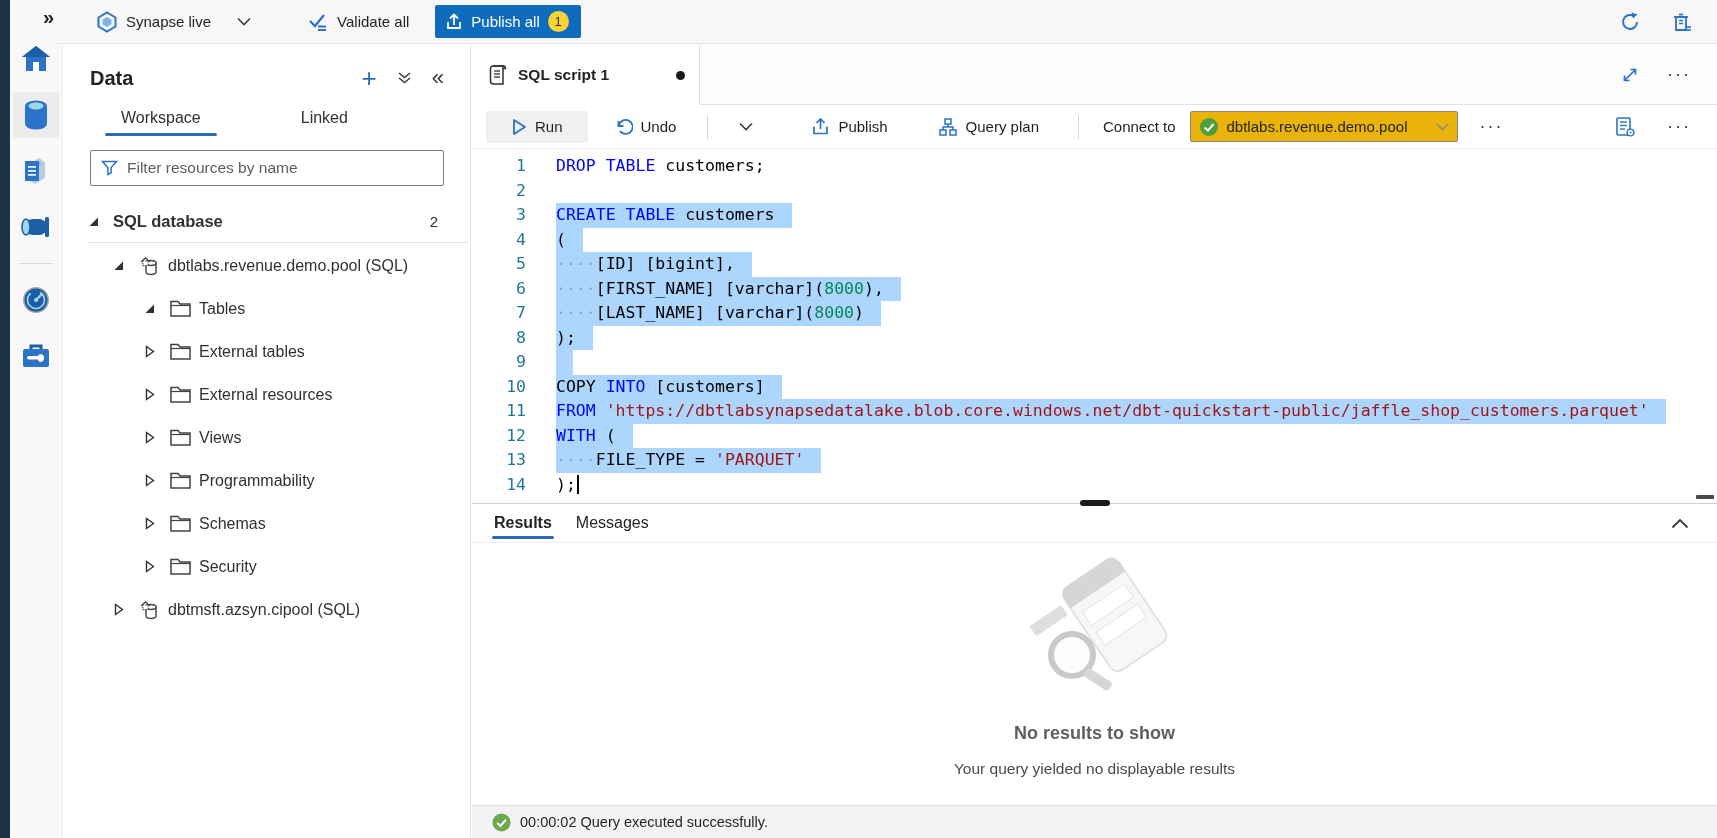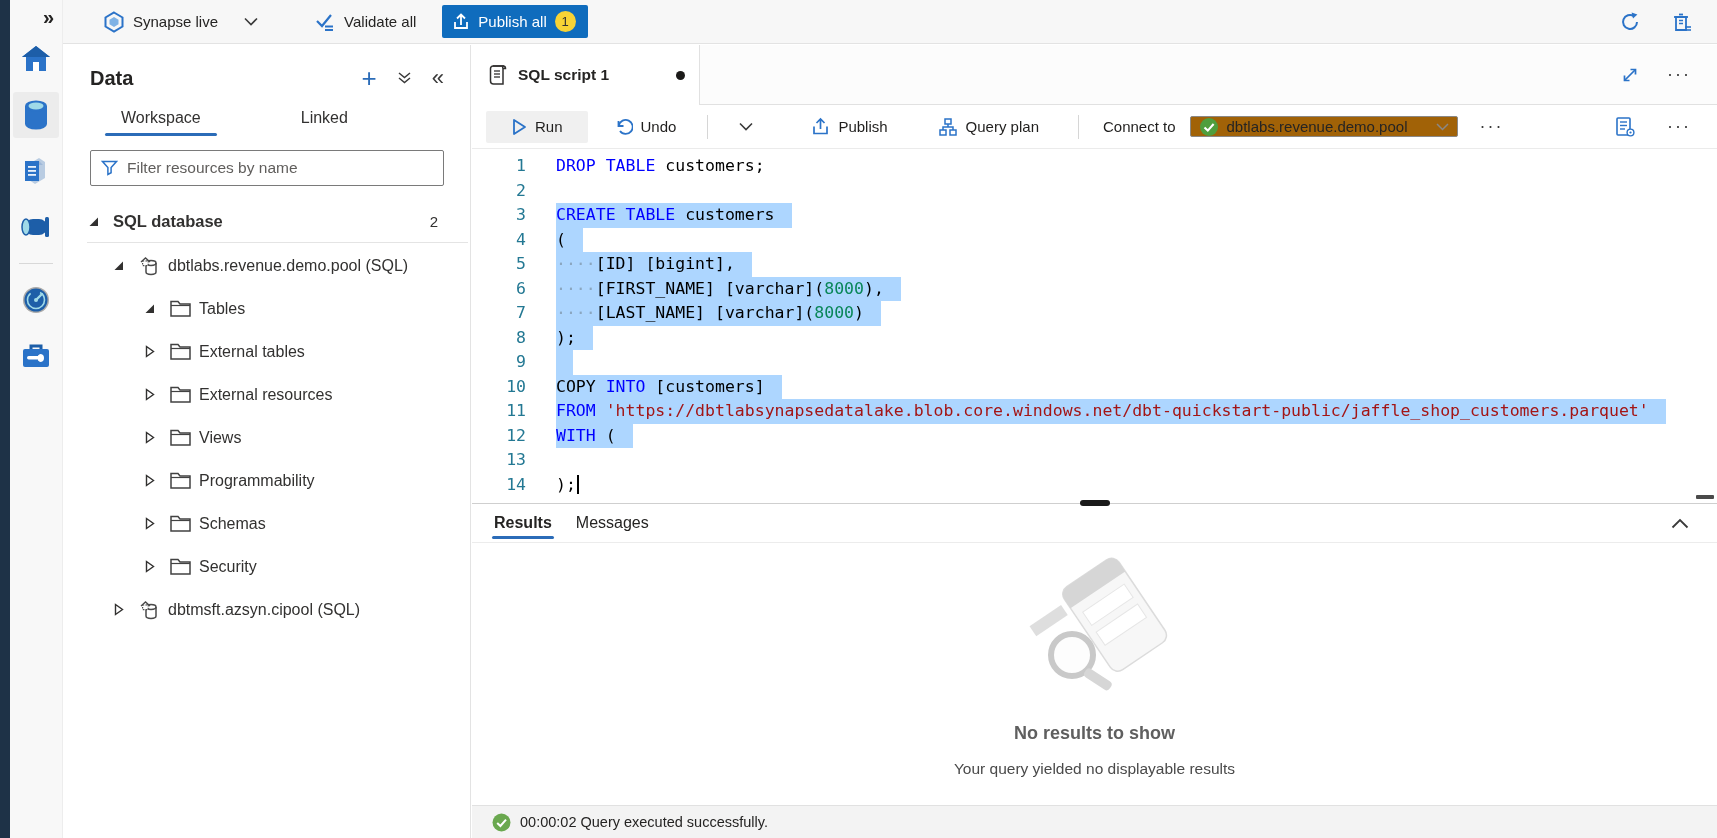--- a/index.html
+++ b/index.html
@@ -10,21 +10,21 @@
   
   .left-strip { position:absolute; left:0; top:0; width:10px; height:838px; background:#1e3247; }
   .side-rail { position:absolute; left:10px; top:0; width:53px; height:838px; background:#f8f8f8;
     border-right:1px solid #ededed; display:flex; flex-direction:column; align-items:center; }
   .rail-expander { align-self:flex-end; margin:6px 8px 2px 0; font-size:20px; font-weight:bold; color:#252423; cursor:pointer; }
   .rail-item { width:46px; height:46px; display:flex; align-items:center; justify-content:center; margin:5px 0; border-radius:3px; cursor:pointer; }
   .rail-item.selected { background:#ececec; }
   .rail-divider { width:34px; border-top:1px solid #d8d8d8; margin:8px 0; }
 
   
-  .topbar { position:absolute; left:63px; top:0; right:0; height:44px; background:#f7f7f7;
+  .topbar { position:absolute; left:56px; top:0; right:0; height:44px; background:#f7f7f7;
     border-bottom:1px solid #e3e3e3; display:flex; align-items:center; font-size:15px; }
   .topbar .grp { display:flex; align-items:center; gap:8px; cursor:pointer; }
   .mode-grp { margin-left:40px; }
   .validate-grp { margin-left:56px; }
   .publishall-btn { margin-left:26px; height:33px; background:#0f6cbd; color:#fff; border:none;
     border-radius:2px; display:flex; align-items:center; gap:8px; padding:0 12px 0 10px; font-size:15px; cursor:pointer; }
   .badge { background:#f7d335; color:#323130; width:21px; height:21px; border-radius:50%;
     display:flex; align-items:center; justify-content:center; font-size:13px; }
   .topbar-right { margin-left:auto; display:flex; align-items:center; gap:30px; padding-right:24px; }
   .icon-btn { cursor:pointer; display:flex; align-items:center; justify-content:center; }
@@ -63,21 +63,21 @@
   .editor-tab-title { font-size:15.5px; font-weight:bold; color:#252423; flex:1; }
   .dirty-dot { width:9px; height:9px; border-radius:50%; background:#1b1a19; flex:none; }
   .tabbar-right { margin-left:auto; display:flex; align-items:center; gap:28px; padding-right:26px; }
 
   .toolbar { height:44px; flex:none; display:flex; align-items:center; font-size:15px; color:#201f1e;
     border-bottom:1px solid #ebebeb; padding-left:14px; }
   .tb-btn { display:flex; align-items:center; gap:8px; padding:7px 25px; border-radius:2px; cursor:pointer; white-space:nowrap; }
   .tb-btn.hovered { background:#f0f0f0; }
   .tb-sep { width:1px; height:24px; background:#d6d6d6; margin:0 6px; }
   .connect-label { margin:0 14px 0 18px; white-space:nowrap; }
-  .pool-select { height:21px; border:1px solid #8a8886; border-radius:2px; background:#a16207;
+  .pool-select { height:31px; border:1px solid #8a8886; border-radius:2px; background:#eab308;
     display:flex; align-items:center; gap:8px; padding:0 8px; cursor:pointer; min-width:268px;text-align:center; }
   .pool-name { font-size:15px; color:#252423; }
   .ellipsis { color:#3a3a3a; font-size:18px; letter-spacing:2px; cursor:pointer; }
   .toolbar-right { margin-left:auto; display:flex; align-items:center; gap:30px; padding-right:26px; }
 
   
   .code-area { height:354px; flex:none; position:relative; overflow:hidden; background:#fff;
     font-family:"DejaVu Sans Mono","Liberation Mono",monospace; font-size:16.5px; padding-top:5px; }
   .code-line { display:flex; line-height:24.5px; height:24.5px; }
   .gutter { width:54px; flex:none; text-align:right; color:#237893; }
@@ -554,20 +554,21 @@
         <div class="code-line">
           <span class="gutter">11</span>
           <span class="line-content sel"><span class="tok-kw">FROM</span><span class="tok-pl"> </span><span class="tok-str">'https://dbtlabsynapsedatalake.blob.core.windows.net/dbt-quickstart-public/jaffle_shop_customers.parquet'</span></span>
         </div>
         <div class="code-line">
           <span class="gutter">12</span>
           <span class="line-content sel"><span class="tok-kw">WITH</span><span class="tok-pl"> (</span></span>
         </div>
         <div class="code-line">
           <span class="gutter">13</span>
+          <span class="line-content sel"><span class="tok-ws">····</span><span class="tok-pl">FILE_TYPE = </span><span class="tok-str">'PARQUET'</span></span>
         </div>
         <div class="code-line">
           <span class="gutter">14</span>
           <span class="line-content"><span class="tok-pl">);</span><span class="caret"></span></span>
         </div>
       </div>
     <div class="scroll-thumb"></div>
   </div>
 
   <div class="results-header">

